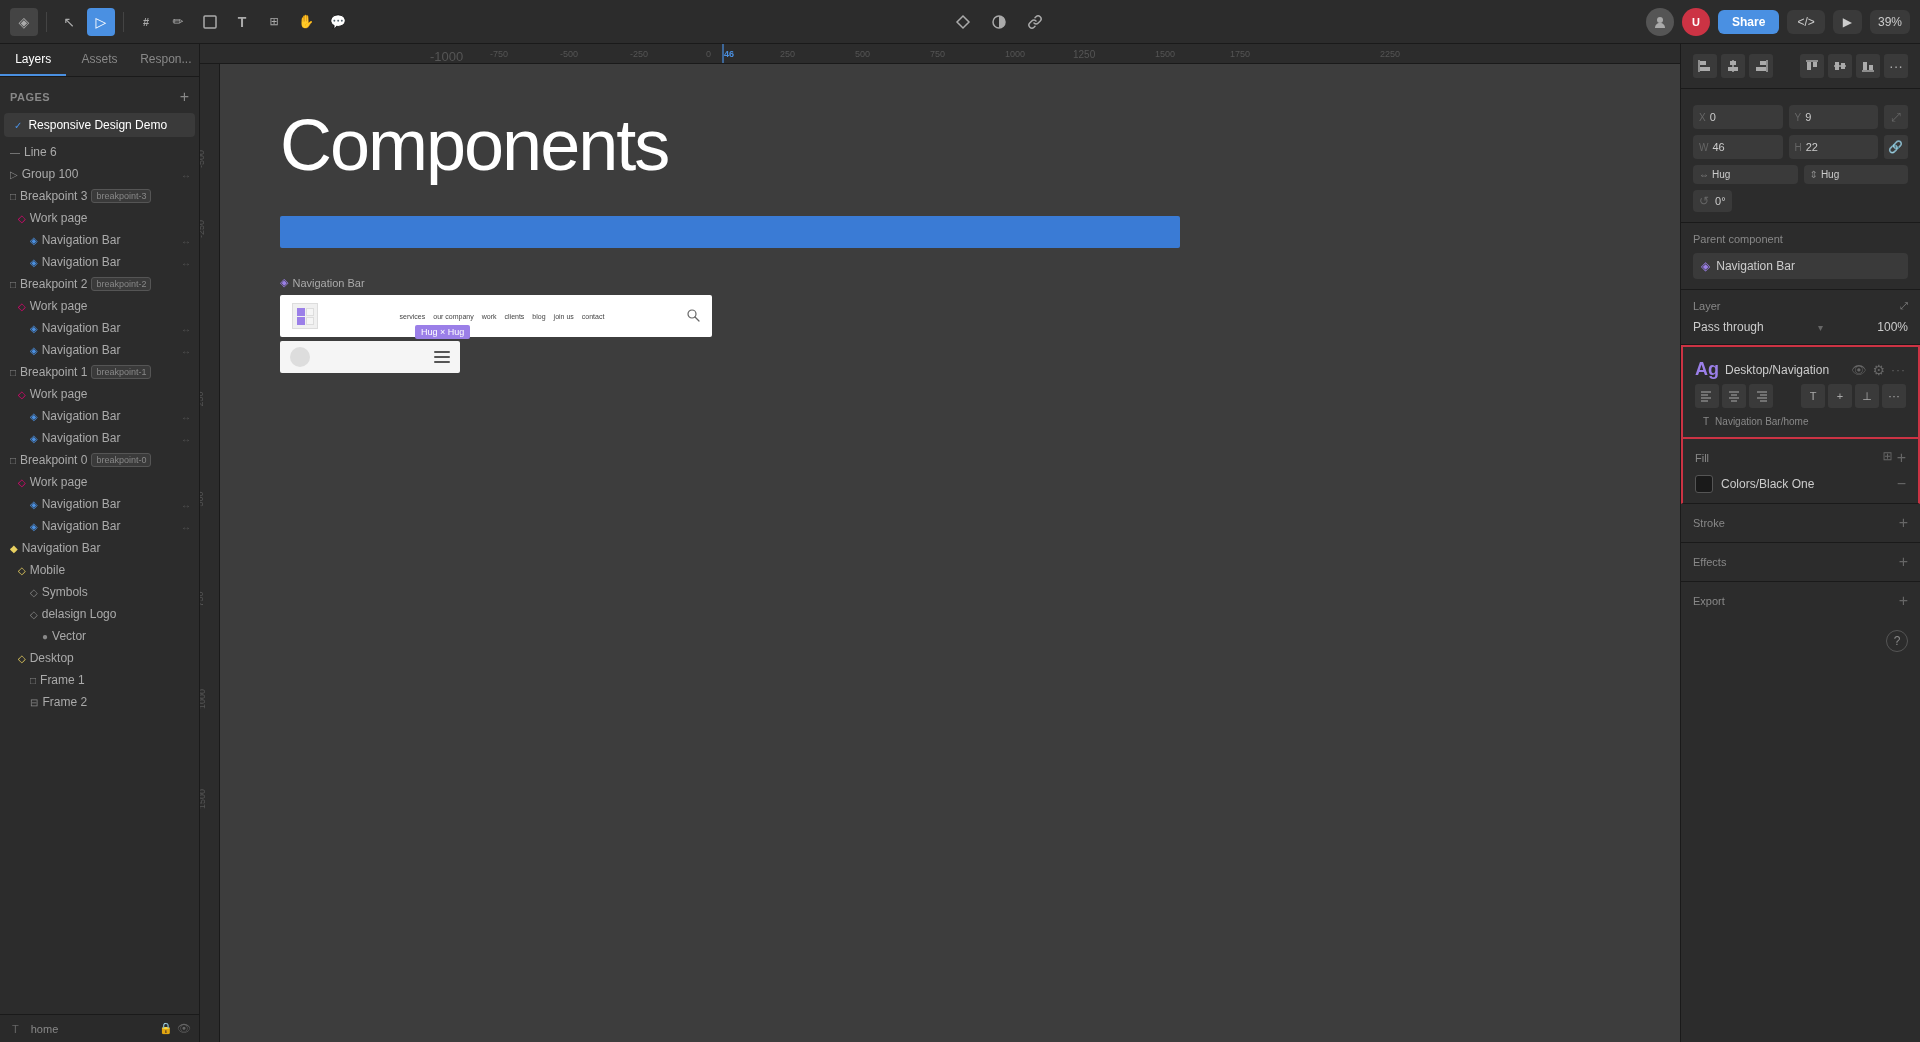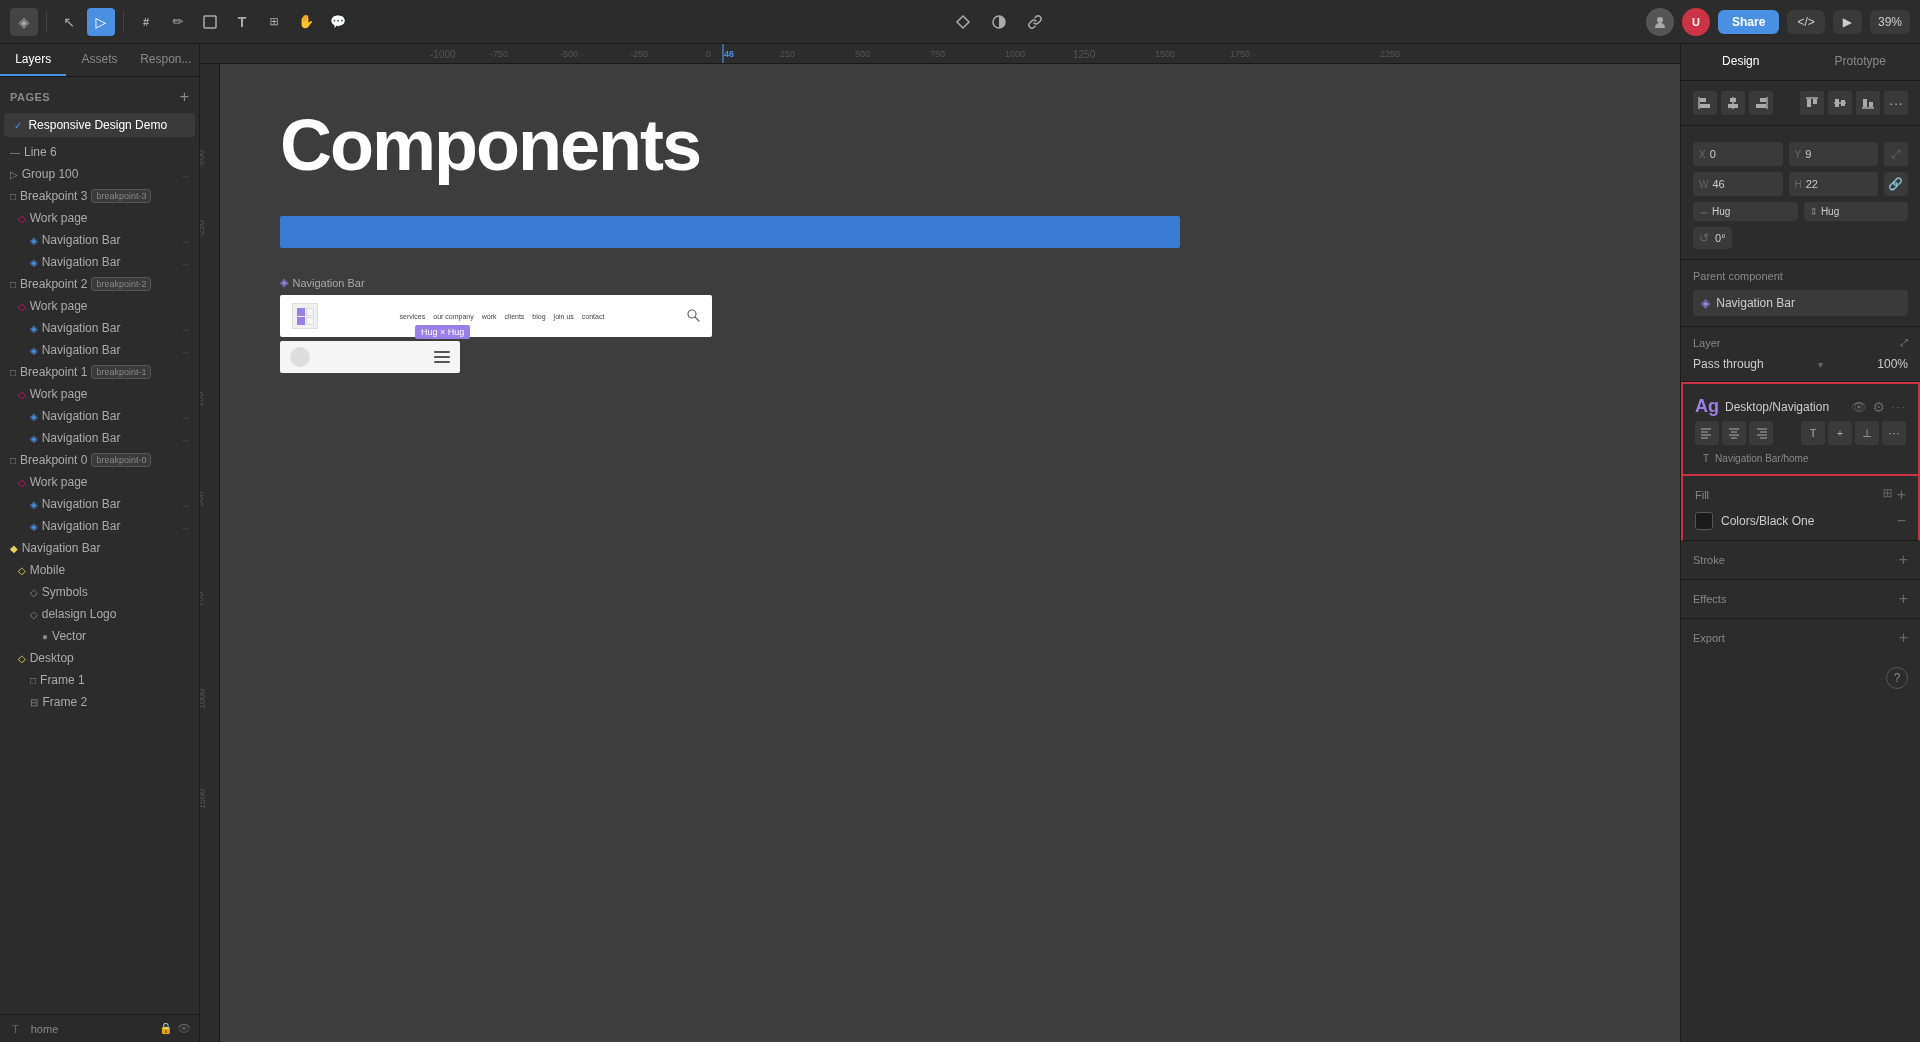--- a/index.html
+++ b/index.html
@@ -311,21 +311,21 @@
       <span class="bottom-bar-spacer"></span>
       <span class="bottom-bar-lock">🔒</span>
       <span class="bottom-bar-lock" style="cursor:pointer;">👁</span>
     </div>
   </div>
 
   <div class="canvas-area">
 
     <div class="ruler-h" style="position:relative;">
       <div style="display:flex; width:100%; padding-left:20px; position:relative; overflow:hidden; height:20px;">
-        <div style="position:absolute; left:30px; font-size:10px; color:#555; top:5px;">-1000</div>
+        <div style="position:absolute; left:30px; font-size:13px; color:#555; top:5px;">-1000</div>
         <div style="position:absolute; left:90px; font-size:9px; color:#555; top:5px;">-750</div>
         <div style="position:absolute; left:160px; font-size:9px; color:#555; top:5px;">-500</div>
         <div style="position:absolute; left:230px; font-size:9px; color:#555; top:5px;">-250</div>
         <div style="position:absolute; left:306px; font-size:9px; color:#555; top:5px;">0</div>
         <div style="position:absolute; left:324px; font-size:9px; color:#4a90e2; top:5px; font-weight:bold;">46</div>
         <div style="position:absolute; left:380px; font-size:9px; color:#555; top:5px;">250</div>
         <div style="position:absolute; left:455px; font-size:9px; color:#555; top:5px;">500</div>
         <div style="position:absolute; left:530px; font-size:9px; color:#555; top:5px;">750</div>
         <div style="position:absolute; left:605px; font-size:9px; color:#555; top:5px;">1000</div>
         <div style="position:absolute; left:673px; font-size:10px; color:#555; top:5px;">1250</div>
@@ -347,21 +347,21 @@
         <div style="position:absolute; top:330px; font-size:9px; color:#555; transform:rotate(-90deg); white-space:nowrap; left:-8px;">250</div>
         <div style="position:absolute; top:430px; font-size:9px; color:#555; transform:rotate(-90deg); white-space:nowrap; left:-8px;">500</div>
         <div style="position:absolute; top:530px; font-size:9px; color:#555; transform:rotate(-90deg); white-space:nowrap; left:-8px;">750</div>
         <div style="position:absolute; top:630px; font-size:9px; color:#555; transform:rotate(-90deg); white-space:nowrap; left:-8px;">1000</div>
         <div style="position:absolute; top:730px; font-size:9px; color:#555; transform:rotate(-90deg); white-space:nowrap; left:-8px;">1500</div>
       </div>
 
       <div style="flex:1; overflow:auto; padding:40px 60px;">
         <div>
 
-          <div style="font-size:72px; font-weight:700; color:#ffffff; margin-bottom:30px; letter-spacing:-2px;">Components</div>
+          <div style="font-size:72px; font-weight:400; color:#ffffff; margin-bottom:30px; letter-spacing:-2px;">Components</div>
 
           <div style="height:32px; background:#3a7bd5; border-radius:2px; margin-bottom:28px; width:900px;"></div>
 
           <div style="position:relative; margin-bottom:12px;">
 
             <div style="display:flex; align-items:center; gap:4px; margin-bottom:6px;">
               <span style="color:#9b7fe8; font-size:11px;">◈</span>
               <span style="color:#aaa; font-size:11px;">Navigation Bar</span>
             </div>
 
@@ -406,24 +406,20 @@
                 <div style="width:16px; height:2px; background:#555; border-radius:1px;"></div>
               </div>
             </div>
           </div>
         </div>
       </div>
     </div>
   </div>
 
   <div class="right-panel">
-    <div class="right-tabs">
-      <div class="right-tab active">Design</div>
-      <div class="right-tab">Prototype</div>
-    </div>
 
     <div class="right-section">
       <div class="align-row">
         <button class="align-btn">
           <svg width="14" height="14" viewBox="0 0 14 14">
               <rect x="2" y="2" width="6" height="4" fill="#aaa"></rect>
               <rect x="2" y="8" width="10" height="4" fill="#aaa"></rect>
               <line x1="1" y1="1" x2="1" y2="13" stroke="#aaa" stroke-width="1.5"></line>
             </svg>
         </button>

